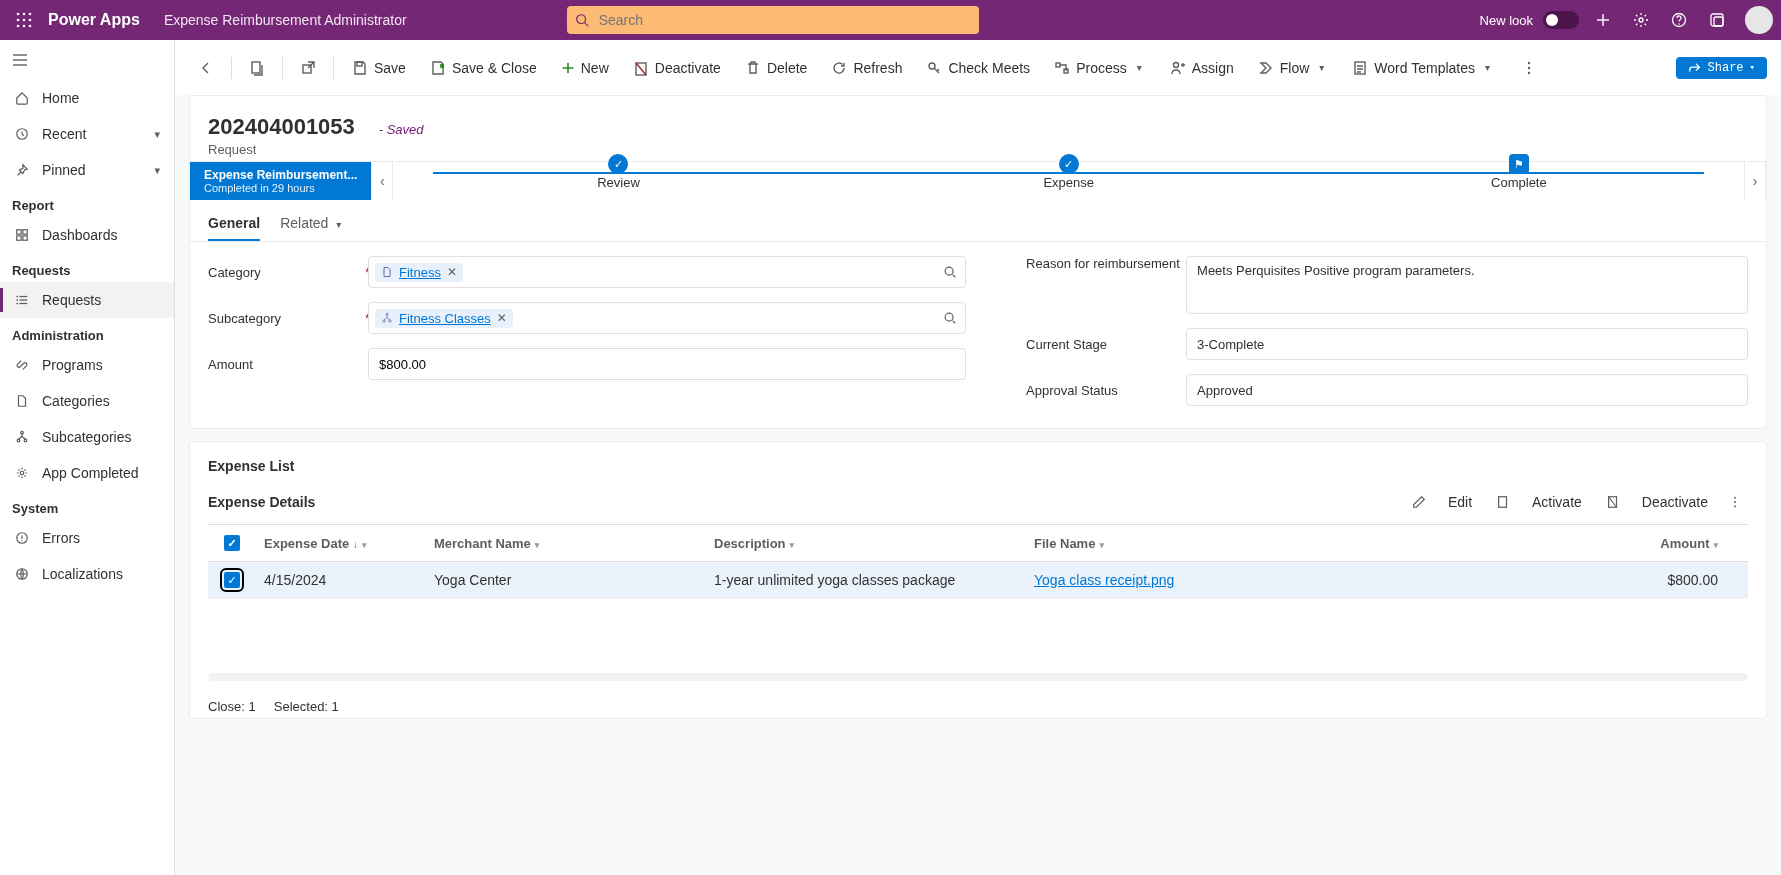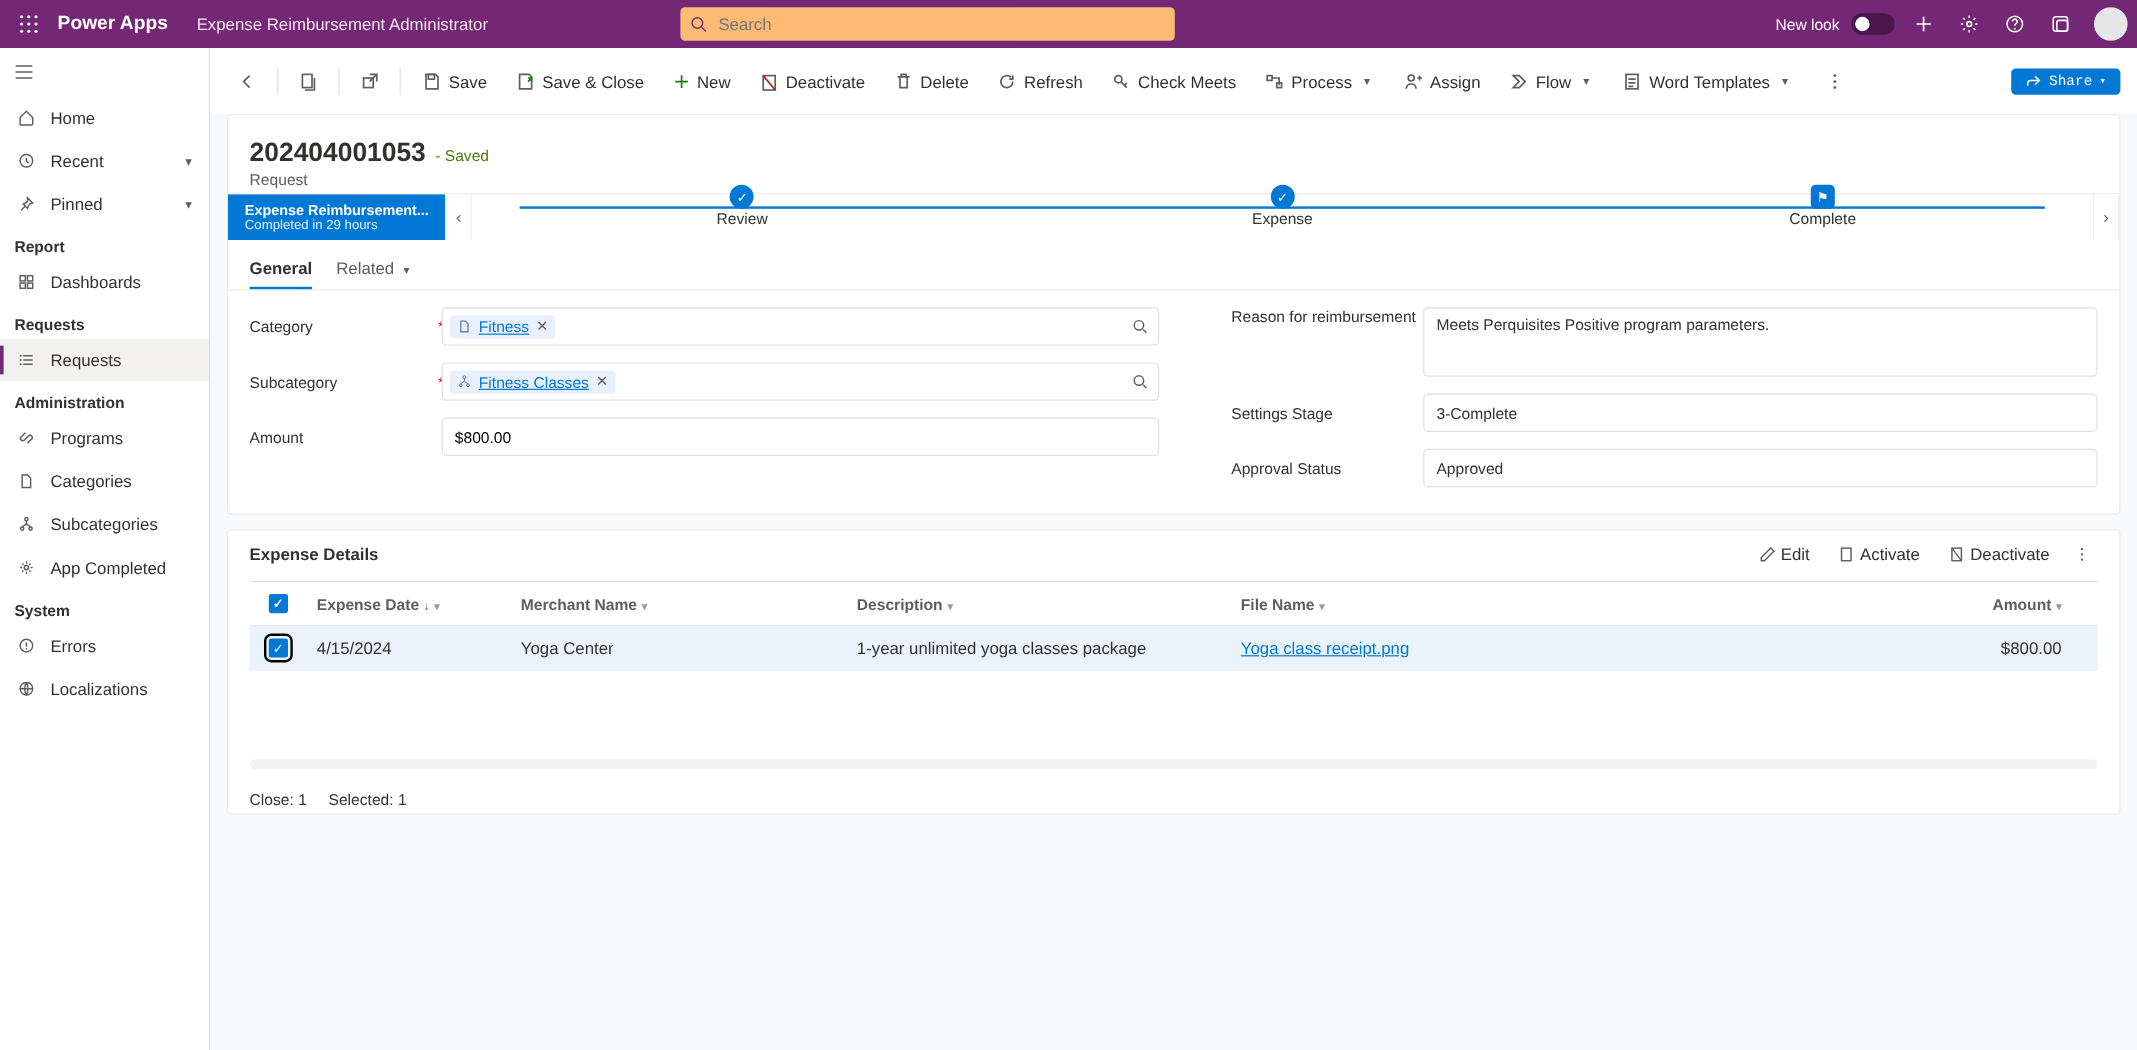--- a/index.html
+++ b/index.html
@@ -46,21 +46,21 @@
   .cmd-btn { display:flex; align-items:center; gap:6px; padding:0 10px; height:34px; cursor:pointer; border-radius:2px; white-space:nowrap;}
   .cmd-btn .ic { color:#605e5c; display:inline-flex;}
   .cmd-split-chev { color:#605e5c; font-size:10px; padding:0 4px;}
   .share-btn { margin-left:auto; background:#0078d4; color:#fff; height:22px; border-radius:4px; display:flex; align-items:center; gap:6px; padding:0 12px; cursor:pointer; font-size:12px;font-family:Liberation Mono, monospace;}
   .share-btn svg { stroke:#fff; }
   
   
   .card { background:#fff; margin:0 14px 12px 14px; border:1px solid #edebe9; border-radius:4px; }
   .rec-header { padding:18px 18px 4px 18px;}
   .rec-title { font-size:22px; font-weight:600; display:inline-block;}
-  .rec-saved { font-size:13px; color:#4d7c0f; margin-left:4px;}
+  .rec-saved { font-size:13px; color:#701a75; margin-left:20px;font-style:italic;}
   .rec-subtype { font-size:13px; color:#605e5c; margin-top:2px;}
   
   
   .stages { display:flex; align-items:center; height:38px; border-top:1px solid #edebe9; }
   .stage-left { background:#0078d4; color:#fff; padding:4px 14px 4px 14px; height:38px; display:flex; flex-direction:column; justify-content:center; flex:0 0 177px;}
   .stage-left .sl-top { font-size:12px; font-weight:600; white-space:nowrap; overflow:hidden; text-overflow:ellipsis;}
   .stage-left .sl-bot { font-size:11px; opacity:.9;}
   .stage-arrow { width:22px; height:38px; display:flex; align-items:center; justify-content:center; background:#fff; color:#605e5c; cursor:pointer; border-left:1px solid #edebe9; border-right:1px solid #edebe9;}
   .stage-track { flex:1; position:relative; height:38px; display:flex; align-items:center; }
   .stage-line { position:absolute; left:40px; right:40px; top:10px; height:2px; background:#0078d4; }
@@ -89,21 +89,21 @@
   .lookup-chip .mag { position:absolute; right:8px; top:50%; transform:translateY(-50%); color:#605e5c; cursor:pointer;}
   .text-input { border:1px solid #e1dfdd; border-radius:4px; height:32px; flex:1; padding:0 10px; font-size:13px; background:#fff;}
   .text-area { border:1px solid #e1dfdd; border-radius:4px; height:58px; flex:1; padding:6px 10px; font-size:13px; background:#fff;}
   .ro-input { border:1px solid #e1dfdd; border-radius:4px; height:32px; flex:1; padding:0 10px; font-size:13px; background:#fff; display:flex; align-items:center;}
   
   
   .exp-card .section-title { font-weight:600; font-size:14px; padding:16px 18px 8px;}
   .subgrid-bar { display:flex; align-items:center; padding:8px 18px 10px; gap:8px;}
   .subgrid-bar .sg-title { font-weight:600; font-size:14px; }
   .sg-actions { margin-left:auto; display:flex; gap:4px;}
-  .sg-btn { display:flex; align-items:center; gap:4px; padding:4px 10px; cursor:pointer; border-radius:2px; color:#323130;}
+  .sg-btn { display:flex; align-items:center; gap:22px; padding:4px 10px; cursor:pointer; border-radius:2px; color:#323130;}
   
   .grid { margin:0 18px; border-top:1px solid #e1dfdd;}
   .grid-row { display:flex; align-items:center; height:37px; border-bottom:1px solid #f3f2f1;}
   .grid-row.header { font-weight:600; color:#605e5c; font-size:13px; border-bottom:1px solid #e1dfdd;}
   .grid-row.data { background:#eaf3fb;}
   .cell-cb { width:48px; display:flex; justify-content:center;}
   .cbx { width:16px; height:16px; border-radius:2px; background:#0078d4; color:#fff; display:flex; align-items:center; justify-content:center; font-size:11px;}
   .cbx.outlined { outline:2px solid #000; outline-offset:2px;}
   .cell { padding:0 8px; overflow:hidden; text-overflow:ellipsis; white-space:nowrap;}
   .col-date { width:170px;}
@@ -542,32 +542,33 @@
               <input class="text-input" value="$800.00" style="">
             </div>
           </div>
 
           <div class="form-col" style="flex:1">
             <div class="form-row" style="align-items:flex-start;">
               <div class="form-label">Reason for reimbursement</div>
               <div class="text-area">Meets Perquisites Positive program parameters.</div>
             </div>
             <div class="form-row">
-              <div class="form-label">Settings Stage</div>
+              <div class="form-label">Current Stage</div>
               <div class="ro-input">3-Complete</div>
             </div>
             <div class="form-row">
               <div class="form-label">Approval Status</div>
               <div class="ro-input">Approved</div>
             </div>
           </div>
         </div>
       </div>
 
       <div class="card exp-card">
+        <div class="section-title">Expense List</div>
 
         <div class="subgrid-bar">
           <div class="sg-title">Expense Details</div>
           <div class="sg-actions">
             <div class="sg-btn">
               <span>
                   <svg width="14" height="14" viewBox="0 0 16 16">
                     <path d="M11 2l3 3-9 9H2v-3z" class="ico-s"></path>
                   </svg>
                 </span>

